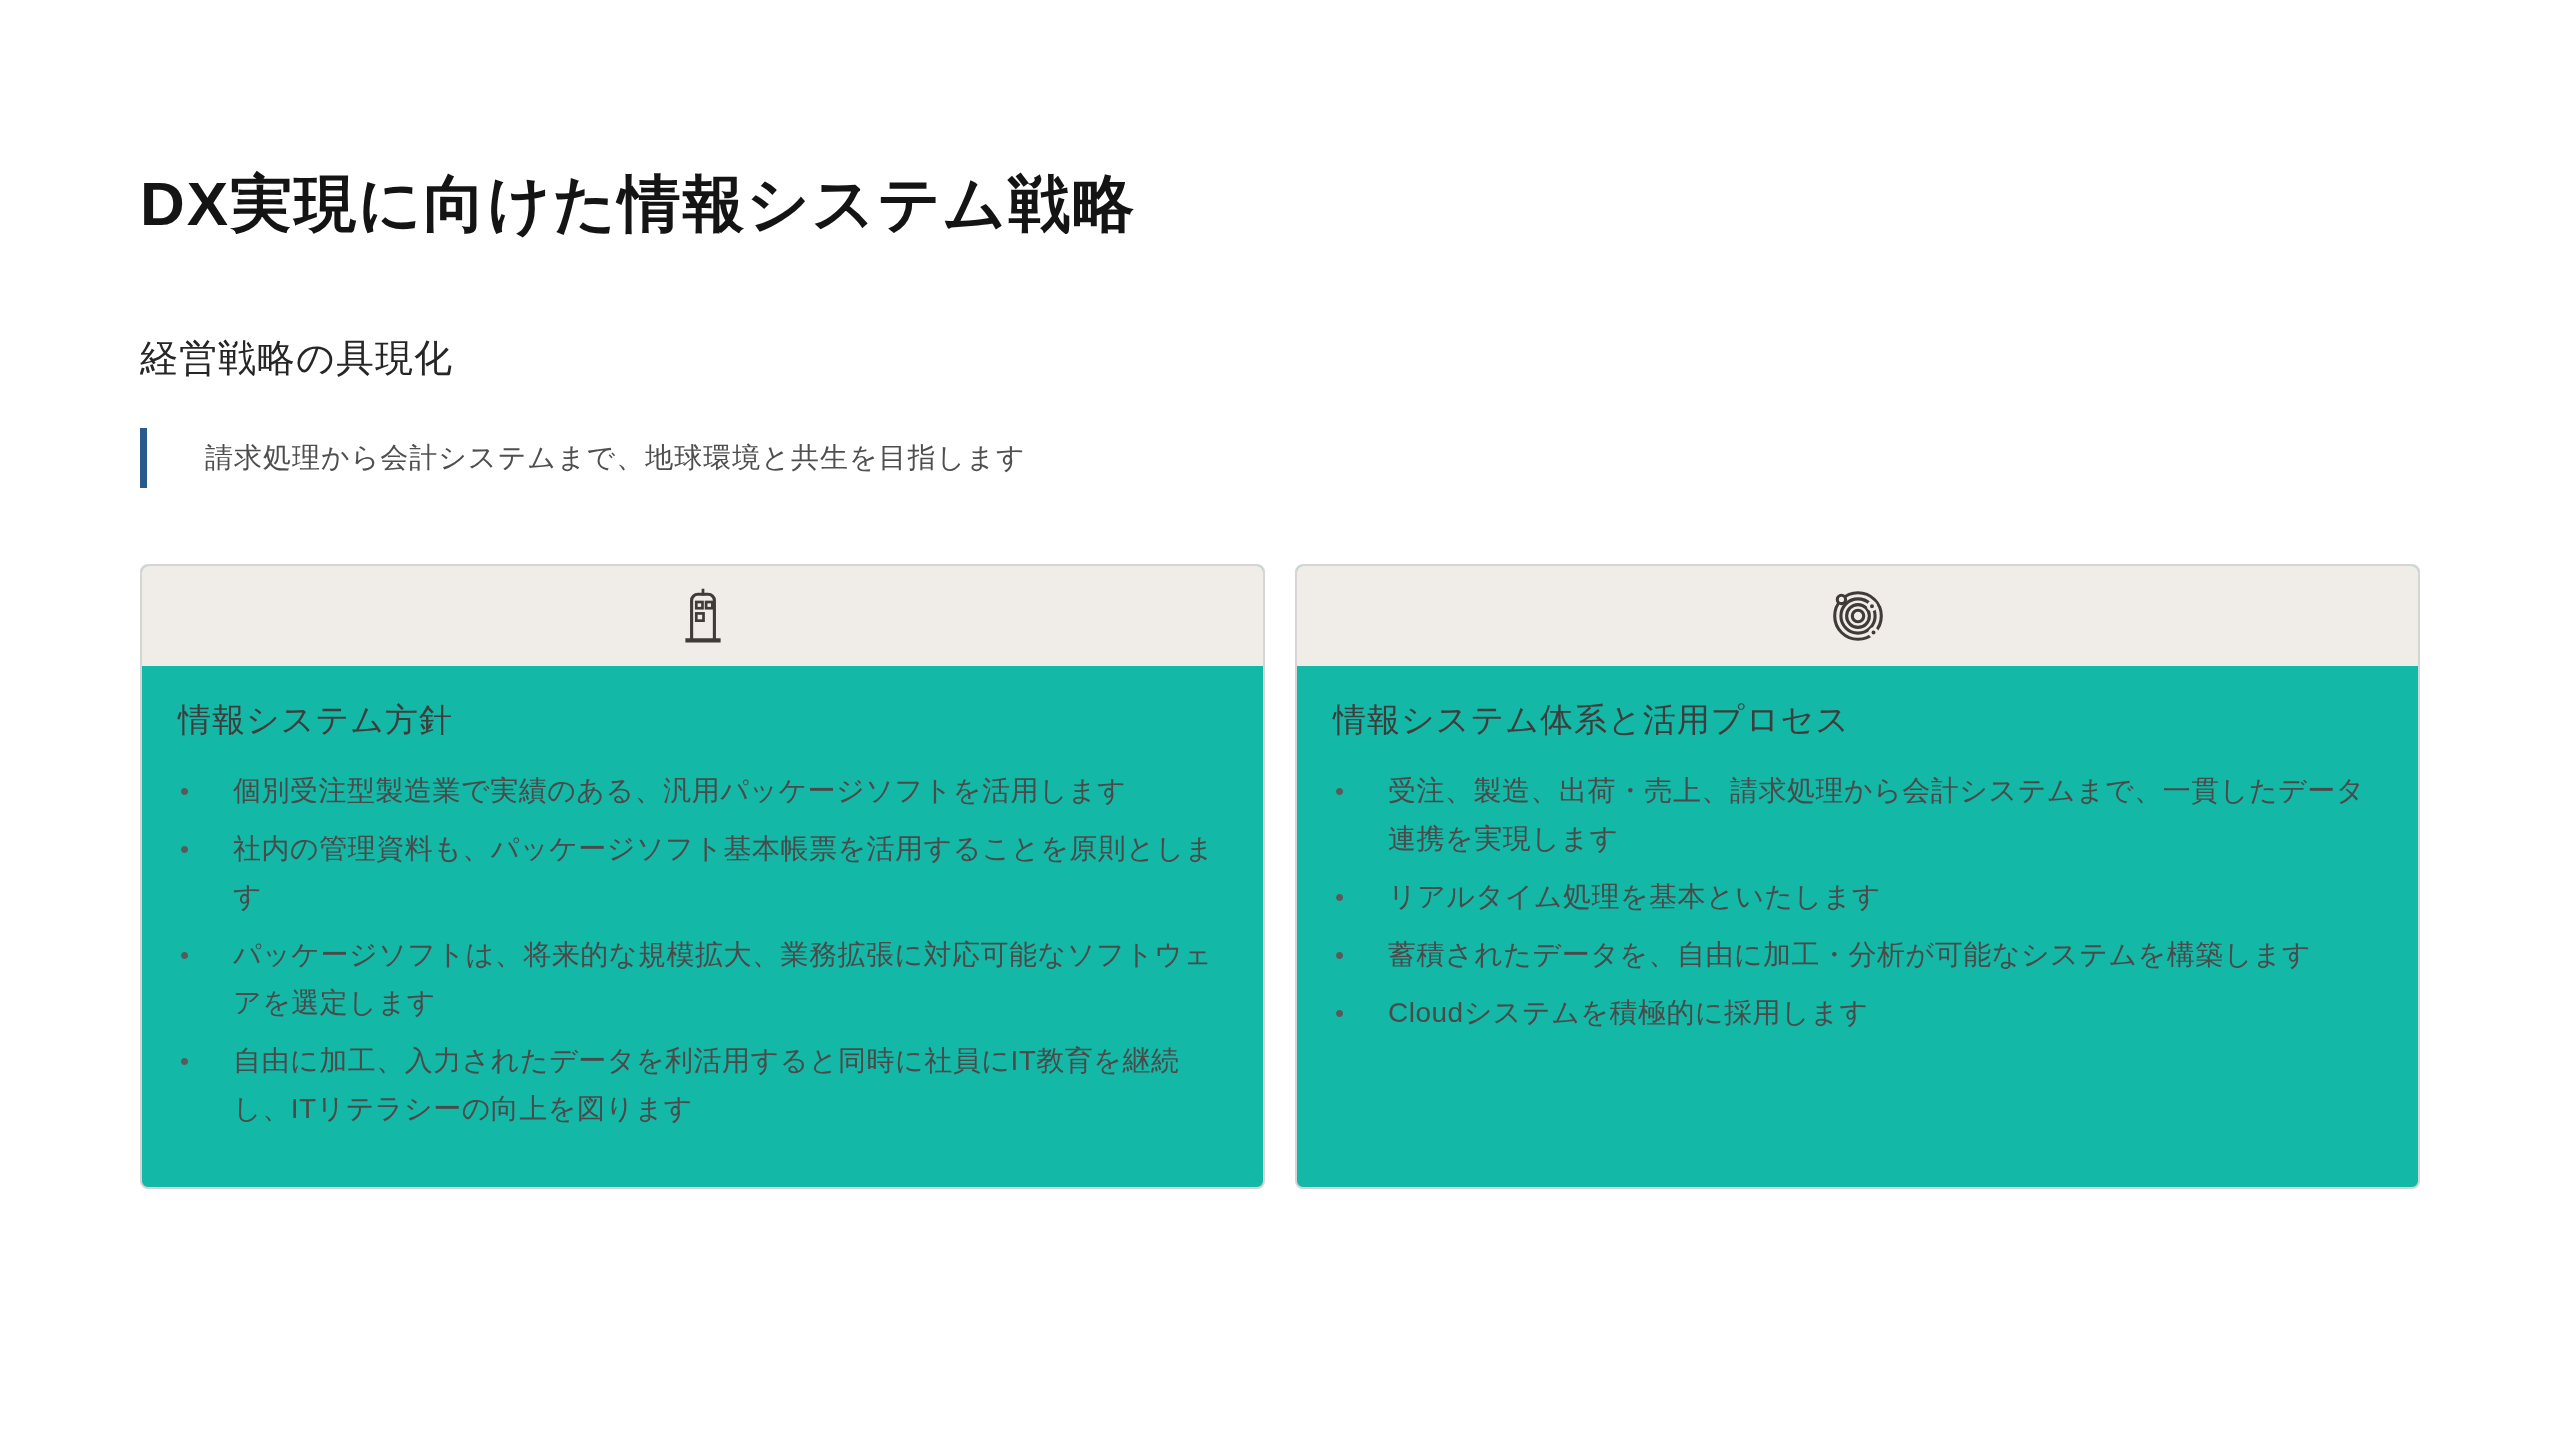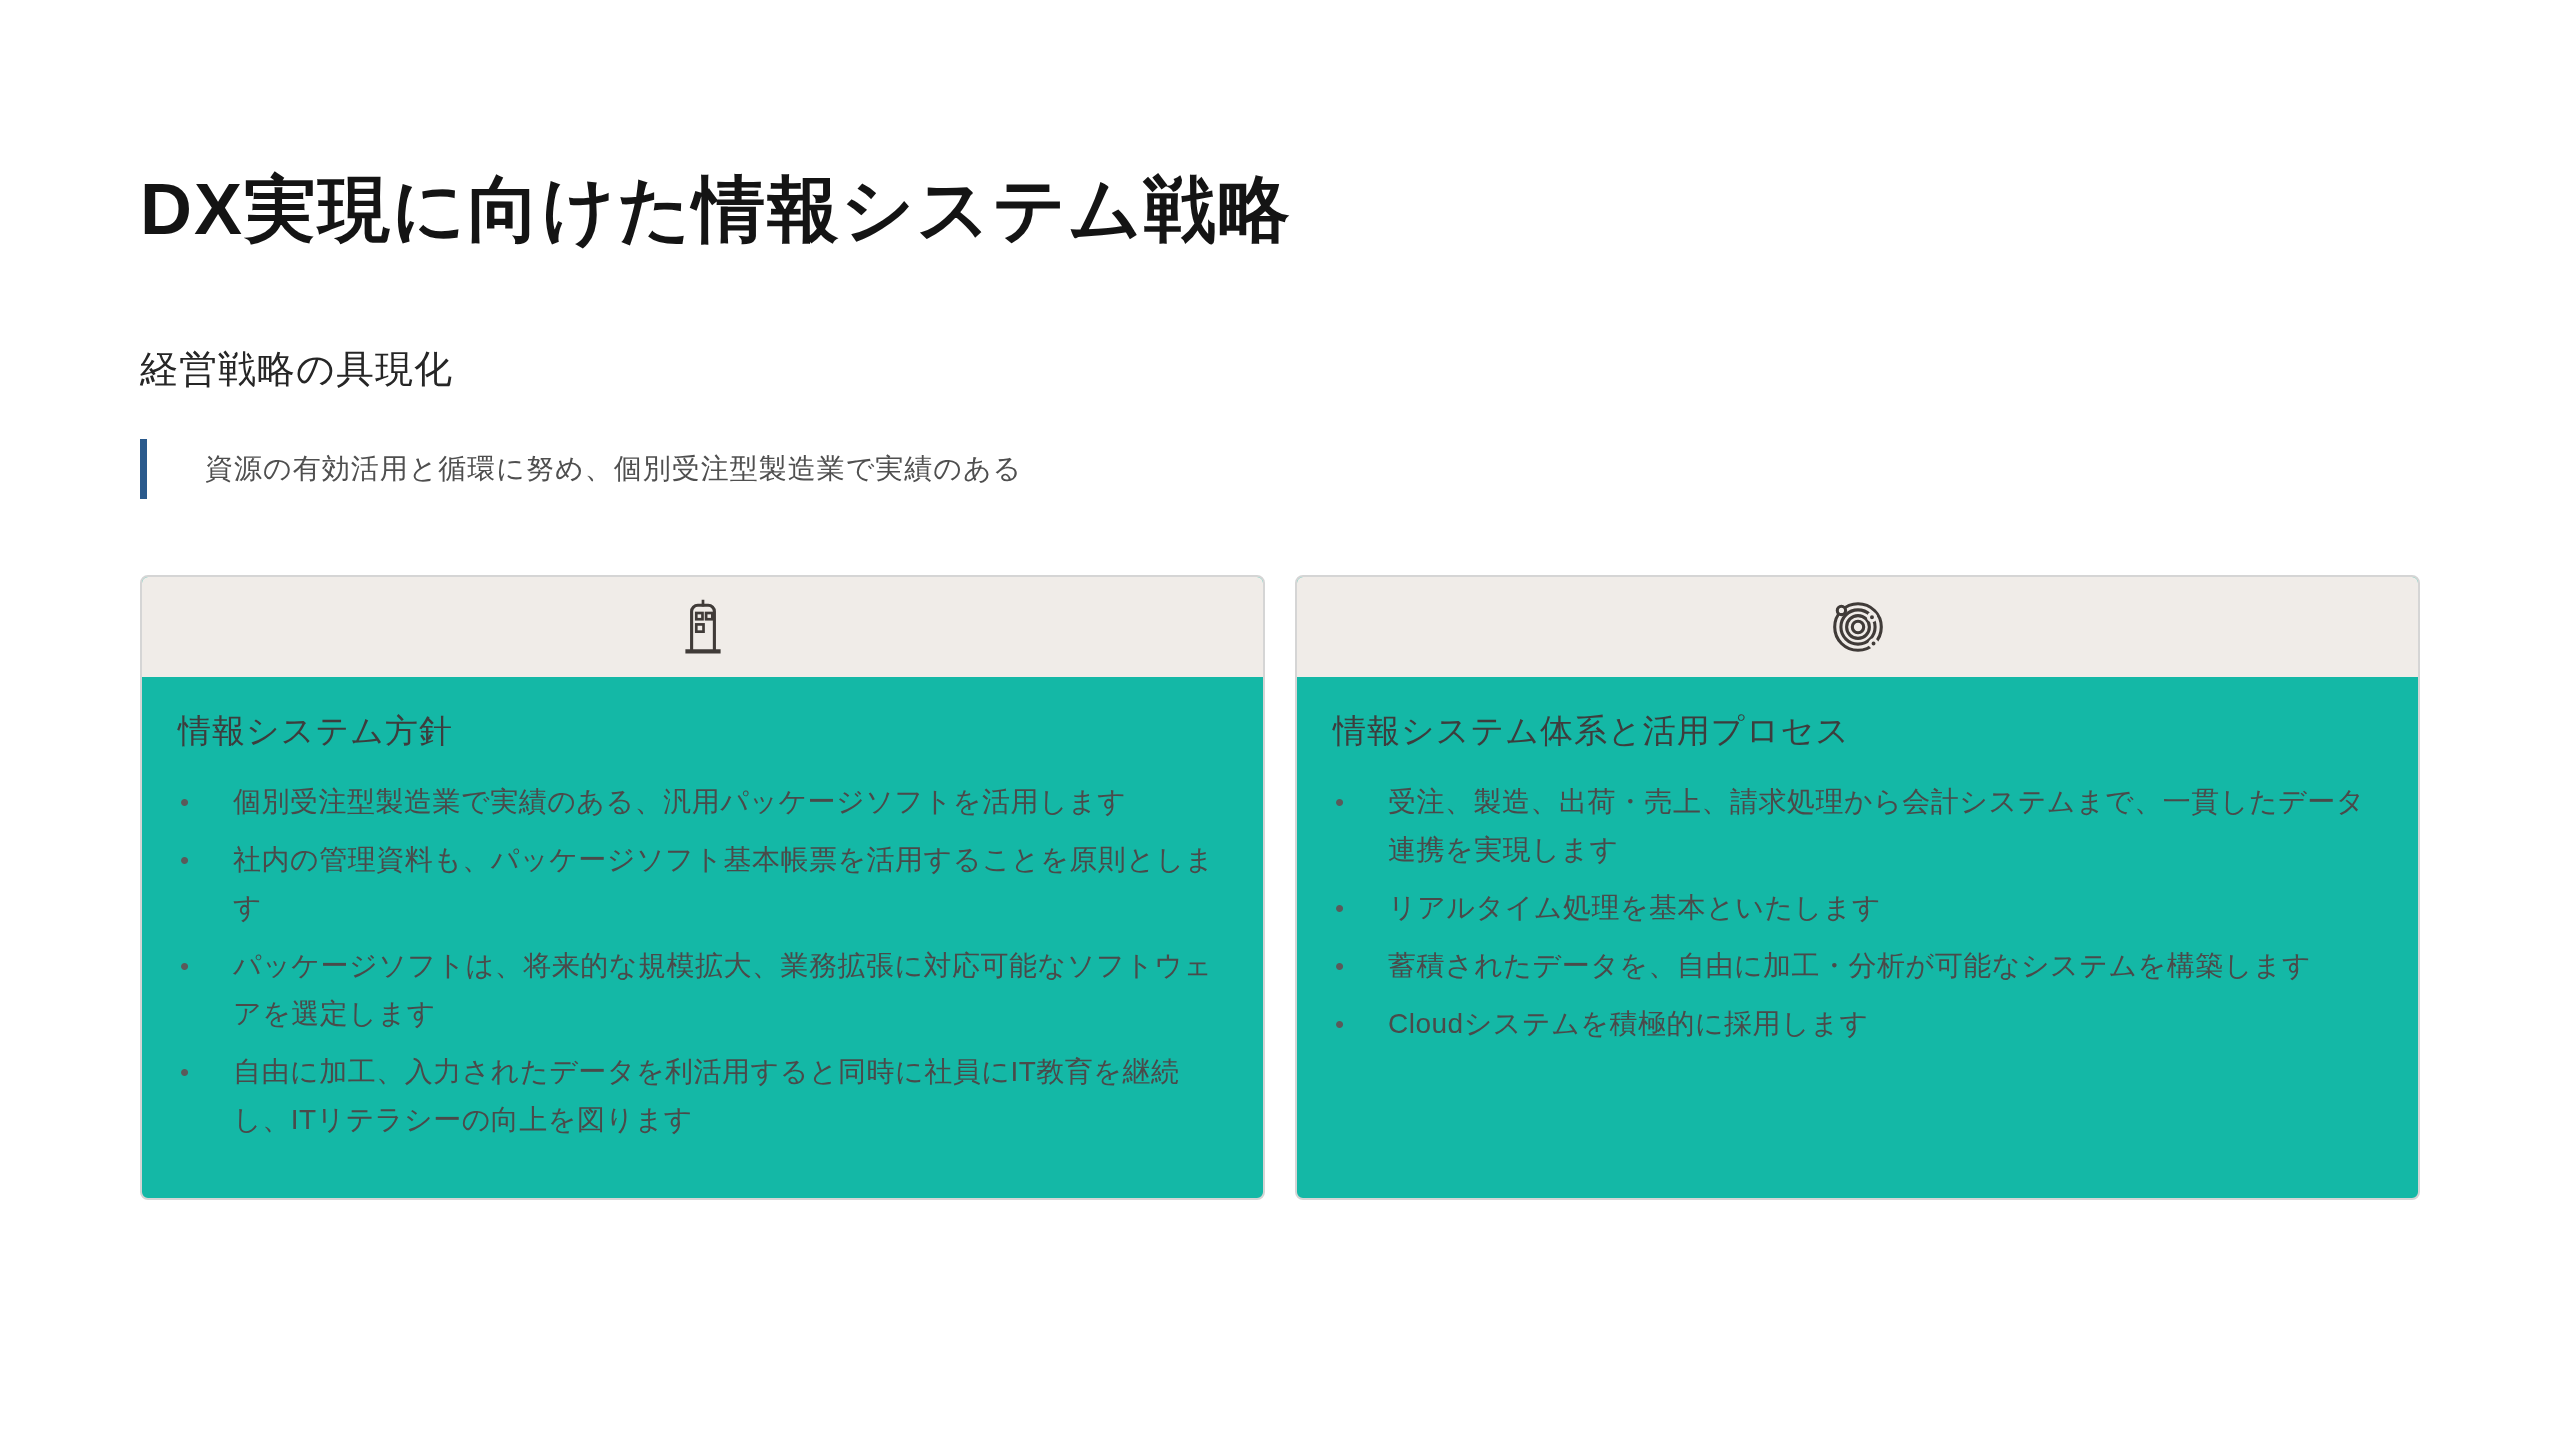--- a/index.html
+++ b/index.html
@@ -11,21 +11,21 @@
     position: relative;
     width: 2560px;
     height: 1440px;
     box-sizing: border-box;
     padding: 0 140px;
     background: #ffffff;
     overflow: hidden;
   }
   h1.page-title {
     margin: 172px 0 0 0;
-    font-size: 72px;
+    font-size: 62px;
     line-height: 1.04;
     font-weight: 700;
     color: #141414;
     letter-spacing: 2px;
   }
   h2.section-heading {
     margin: 102px 0 0 0;
     font-size: 38px;
     line-height: 1.1;
     font-weight: 400;
@@ -99,21 +99,21 @@
 </head>
 <body>
 
 <div class="page">
 
   <h1 class="page-title">DX実現に向けた情報システム戦略</h1>
 
   <h2 class="section-heading">経営戦略の具現化</h2>
 
   <blockquote class="mission-quote">
-    <p>資源の有効活用と循環に努め、個別受注型製造業で実績のある</p>
+    <p>請求処理から会計システムまで、地球環境と共生を目指します</p>
   </blockquote>
 
   <div class="cards">
 
     <section class="card">
       <div class="card-header">
         <span>
           <svg class="icon-svg" width="54" height="58" viewBox="0 0 48 56" fill="none" stroke="#403b38" stroke-width="3" stroke-linecap="square">
             <path d="M24 3 v4" stroke-width="2.6"></path>
             <path d="M13 50 V13 a6 6 0 0 1 6-6 h10 a6 6 0 0 1 6 6 v37"></path>

